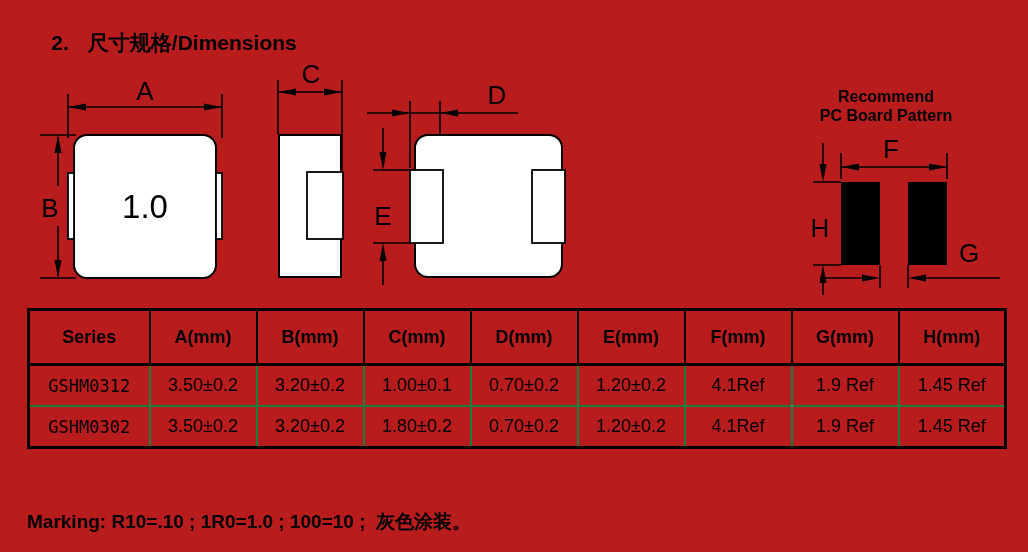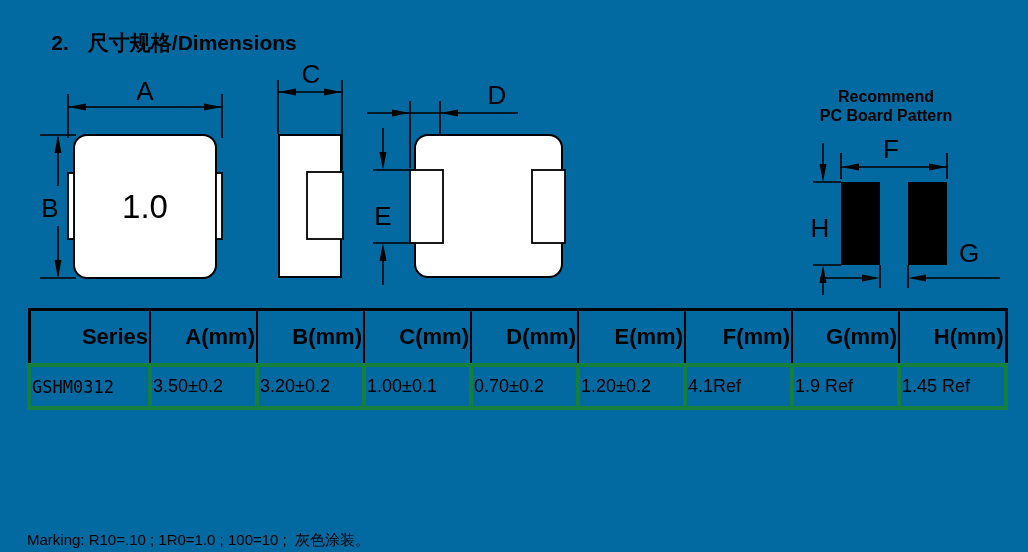--- a/index.html
+++ b/index.html
@@ -1,16 +1,16 @@
 <!DOCTYPE html>
 <html><head>
 <meta charset="utf-8">
 <style>
   html,body{margin:0;padding:0;background:#fff;}
-  .page{position:relative;width:1028px;height:552px;background:#0369a1;overflow:hidden;
+  .page{position:relative;width:1028px;height:552px;background:#b91c1c;overflow:hidden;
         font-family:"Liberation Sans",sans-serif;color:#000;}
   .title{position:absolute;left:28px;top:5px;font-size:21px;font-weight:bold;white-space:pre;}
   .title .num{margin-right:19px;}
   .drawing{position:absolute;}
   .d-front{left:28px;top:58px;}
   .d-side{left:268px;top:55px;}
   .d-bottom{left:358px;top:55px;}
   .d-pcb{left:778px;top:85px;}
   svg text{font-family:"Liberation Sans",sans-serif;fill:#000;}
   .dimlabel{font-size:26px;}
@@ -18,26 +18,26 @@
   .pcbtitle{font-size:16px;font-weight:bold;}
   .thin{stroke:#000;stroke-width:1.6;fill:none;}
   .body-outline{fill:#fff;stroke:#000;stroke-width:2;}
   .term{fill:#fff;stroke:#000;stroke-width:1.8;}
   .pad{fill:#000;stroke:none;}
   .arr{fill:#000;stroke:none;}
   table.dim{position:absolute;left:27px;top:308px;border-collapse:collapse;
             table-layout:fixed;border:3px solid #000;}
   table.dim col.c-series{width:121px;}
   table.dim col.c-val{width:107px;}
-  table.dim th{height:50px;border:2px solid #000;font-size:22px;font-weight:bold;
-               text-align:right;vertical-align:middle;border-bottom-width:3px;}
-  table.dim td{height:37px;border:4px solid #15803d;font-size:18px;text-align:left;
+  table.dim th{height:50px;border:2px solid #000;font-size:18px;font-weight:bold;
+               text-align:center;vertical-align:middle;border-bottom-width:3px;}
+  table.dim td{height:37px;border:2px solid #15803d;font-size:18px;text-align:center;
                vertical-align:middle;}
   table.dim td.series{font-family:"DejaVu Sans Mono",monospace;font-size:17px;}
-  .marking{position:absolute;left:27px;top:509px;font-size:15px;font-weight:normal;white-space:pre-wrap;margin-top:22px;}
+  .marking{position:absolute;left:27px;top:509px;font-size:19px;font-weight:bold;white-space:pre-wrap;}
 </style>
 </head>
 <body>
 
 <div class="page">
 
   <div class="title">
     <span class="num">2.</span><span>尺寸规格/Dimensions</span>
   </div>
 
@@ -136,18 +136,29 @@
         <td class="series">GSHM0312</td>
         <td>3.50±0.2</td>
         <td>3.20±0.2</td>
         <td>1.00±0.1</td>
         <td>0.70±0.2</td>
         <td>1.20±0.2</td>
         <td>4.1Ref</td>
         <td>1.9 Ref</td>
         <td>1.45 Ref</td>
       </tr>
+      <tr>
+        <td class="series">GSHM0302</td>
+        <td>3.50±0.2</td>
+        <td>3.20±0.2</td>
+        <td>1.80±0.2</td>
+        <td>0.70±0.2</td>
+        <td>1.20±0.2</td>
+        <td>4.1Ref</td>
+        <td>1.9 Ref</td>
+        <td>1.45 Ref</td>
+      </tr>
     </tbody>
   </table>
 
   <div class="marking">Marking: R10=.10 ; 1R0=1.0 ; 100=10 ;  灰色涂装。</div>
 
 </div>
 
 </body></html>

